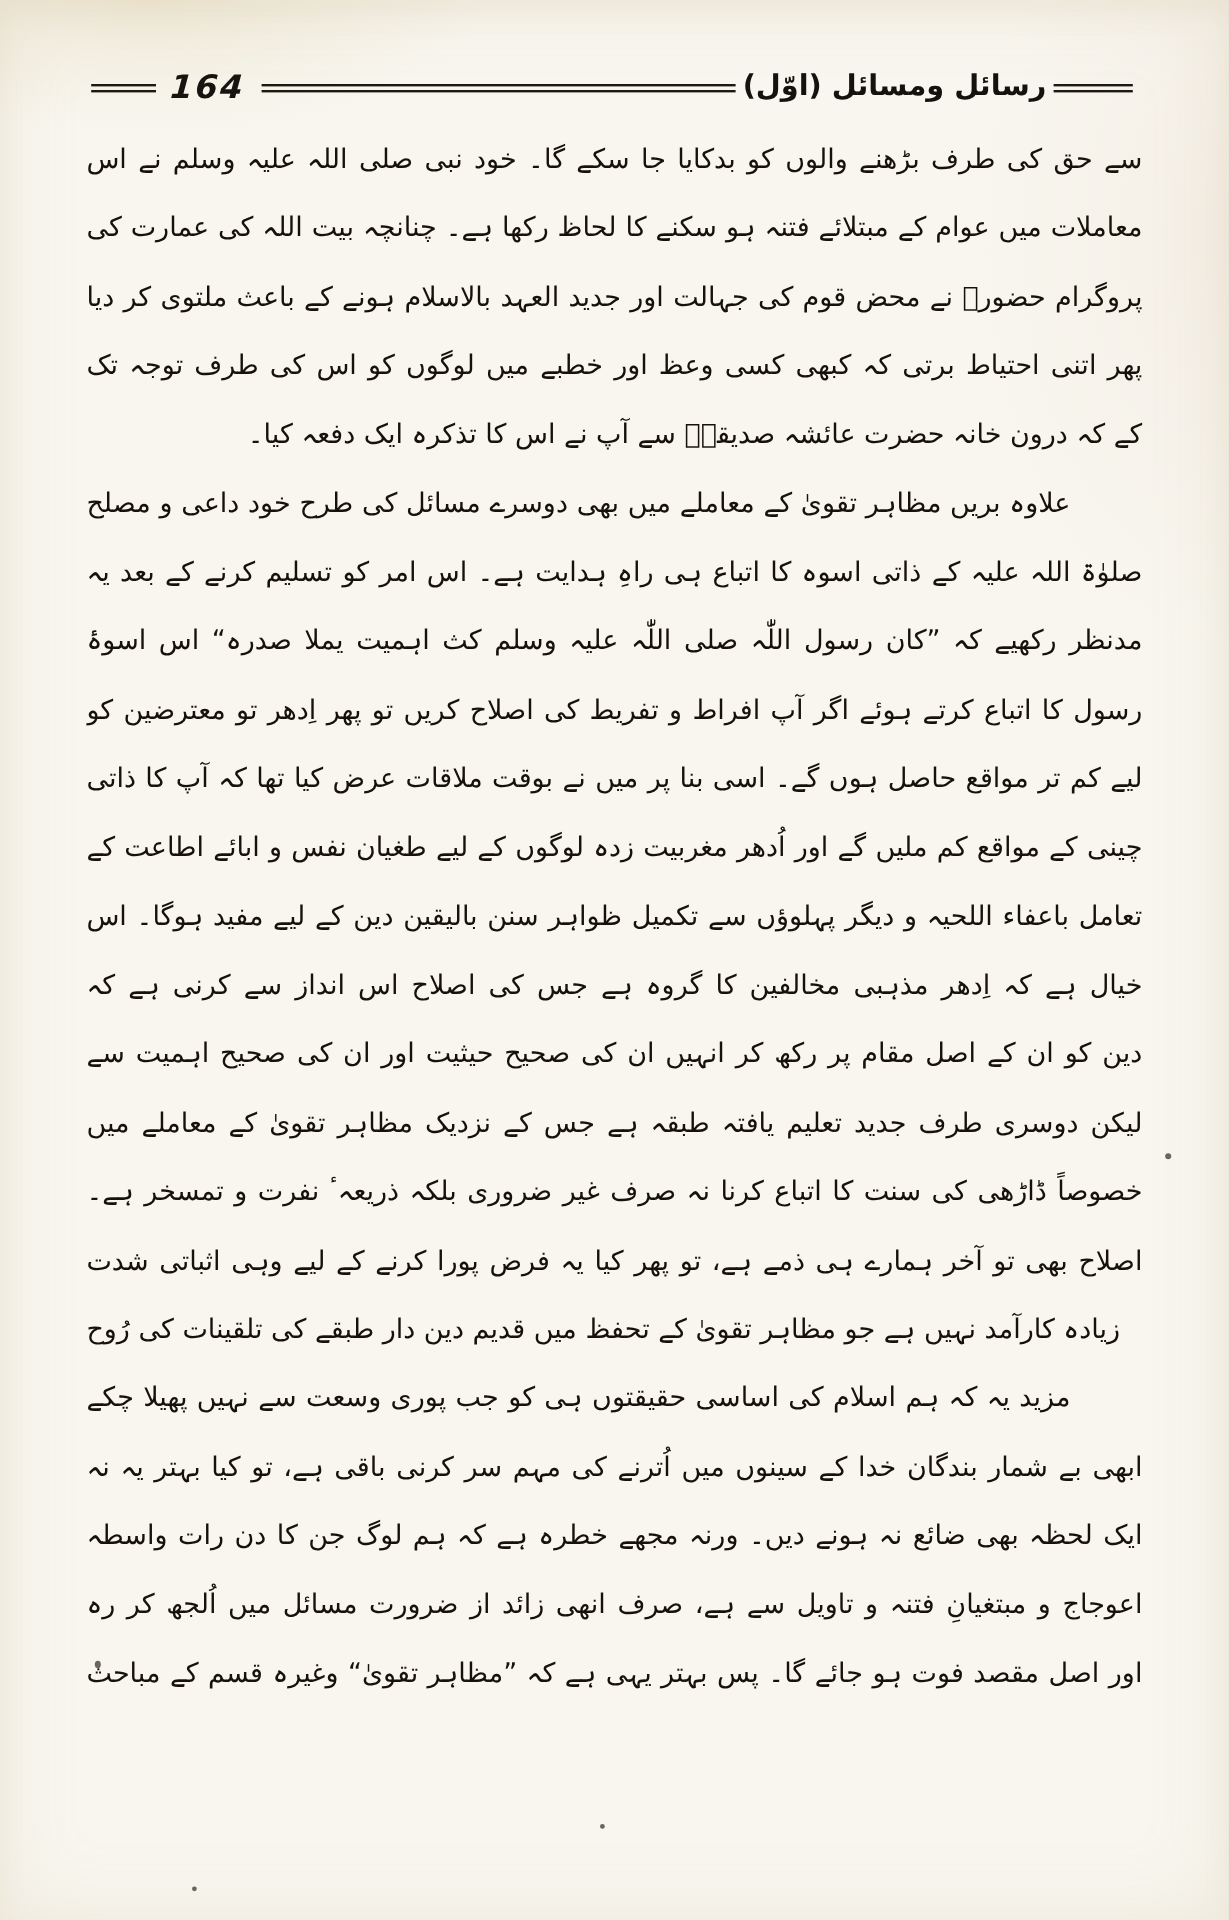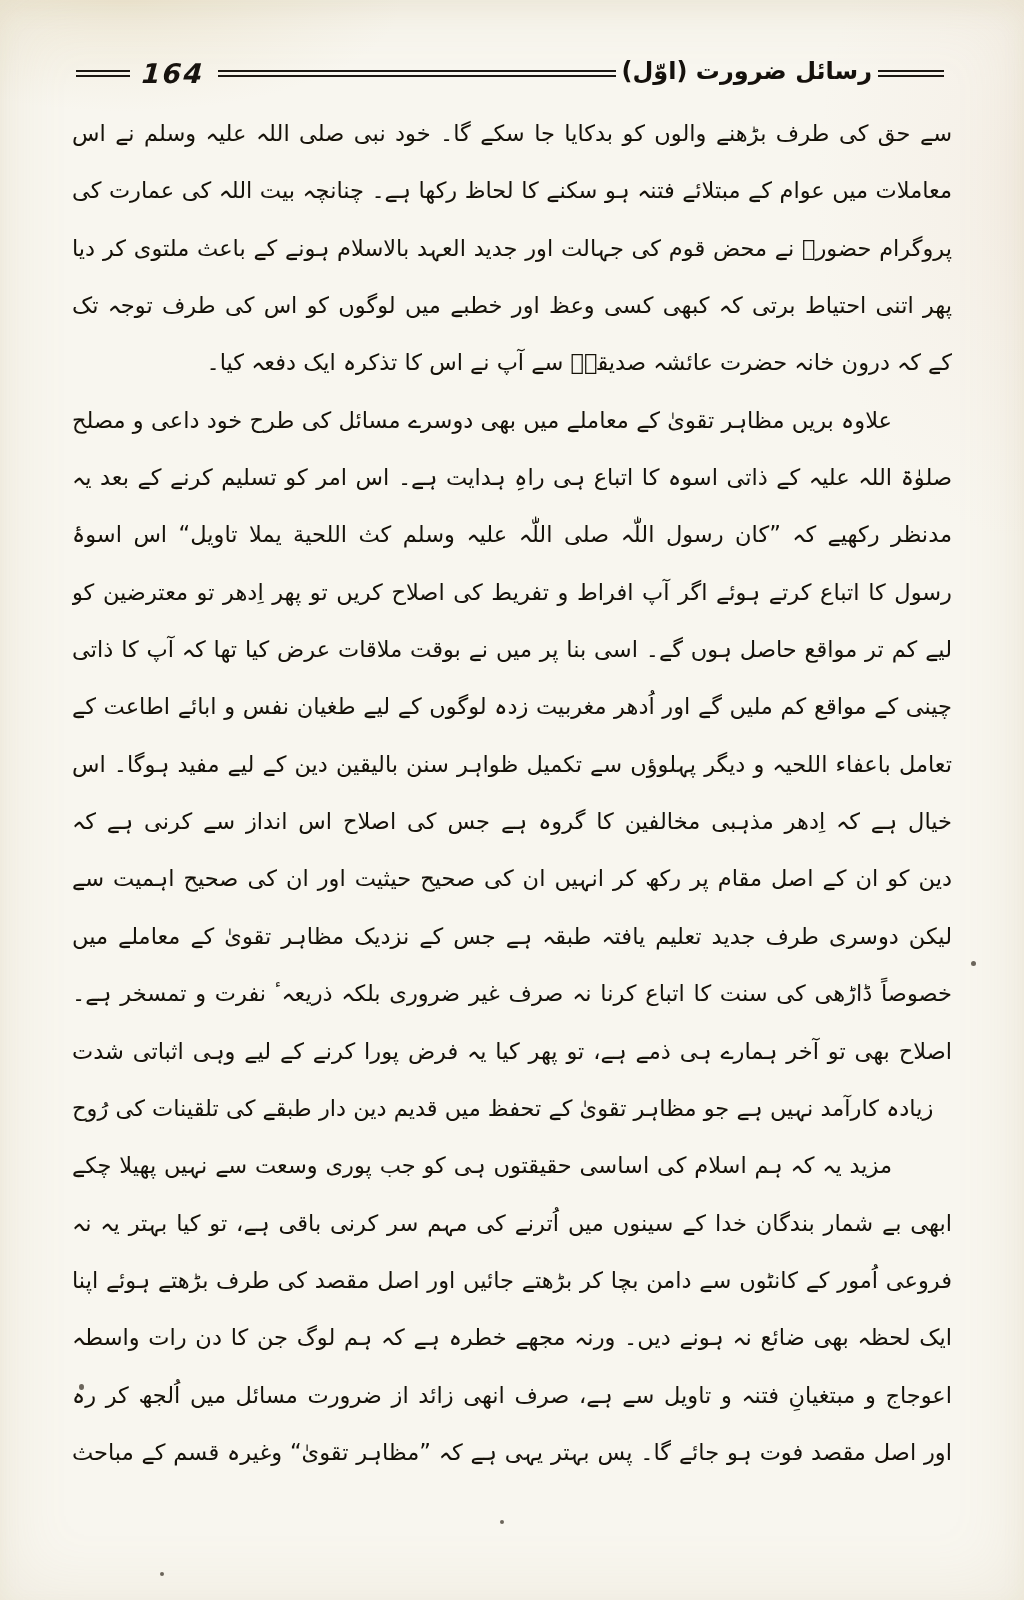--- a/index.html
+++ b/index.html
@@ -90,46 +90,45 @@
 </style>
 </head>
 <body>
 
 <div class="page">
 
   <div class="header">
     <span class="rule left"></span>
     <span class="page-number">164</span>
     <span class="rule mid"></span>
-    <span class="book-title">رسائل ضرورت (اوّل)</span>
+    <span class="book-title">رسائل ومسائل (اوّل)</span>
     <span class="rule right"></span>
   </div>
 
   <div class="body-text">
     <div class="line">سے حق کی طرف بڑھنے والوں کو بدکایا جا سکے گا۔ خود نبی صلی اللہ علیہ وسلم نے اس طرح کے</div>
     <div class="line">معاملات میں عوام کے مبتلائے فتنہ ہو سکنے کا لحاظ رکھا ہے۔ چنانچہ بیت اللہ کی عمارت کی اصلاح کا</div>
     <div class="line">پروگرام حضورؐ نے محض قوم کی جہالت اور جدید العہد بالاسلام ہونے کے باعث ملتوی کر دیا تھا اور</div>
     <div class="line">پھر اتنی احتیاط برتی کہ کبھی کسی وعظ اور خطبے میں لوگوں کو اس کی طرف توجہ تک نہیں دلائی، بجز اس</div>
     <div class="line p-end">کے کہ درون خانہ حضرت عائشہ صدیقہؓ سے آپ نے اس کا تذکرہ ایک دفعہ کیا۔</div>
     <div class="line p-start">علاوہ بریں مظاہر تقویٰ کے معاملے میں بھی دوسرے مسائل کی طرح خود داعی و مصلح اوّل</div>
     <div class="line">صلوٰۃ اللہ علیہ کے ذاتی اسوہ کا اتباع ہی راہِ ہدایت ہے۔ اس امر کو تسلیم کرنے کے بعد یہ روایت</div>
-    <div class="line">مدنظر رکھیے کہ ”کان رسول اللّٰہ صلی اللّٰہ علیہ وسلم کث اللحیة یملا تاویل“ اس اسوۂ</div>
+    <div class="line">مدنظر رکھیے کہ ”کان رسول اللّٰہ صلی اللّٰہ علیہ وسلم کث اہمیت یملا صدرہ“ اس اسوۂ</div>
     <div class="line">رسول کا اتباع کرتے ہوئے اگر آپ افراط و تفریط کی اصلاح کریں تو پھر اِدھر تو معترضین کو عیب</div>
     <div class="line">لیے کم تر مواقع حاصل ہوں گے۔ اسی بنا پر میں نے بوقت ملاقات عرض کیا تھا کہ آپ کا ذاتی</div>
     <div class="line">چینی کے مواقع کم ملیں گے اور اُدھر مغربیت زدہ لوگوں کے لیے طغیان نفس و ابائے اطاعت کے</div>
     <div class="line">تعامل باعفاء اللحیہ و دیگر پہلوؤں سے تکمیل ظواہر سنن بالیقین دین کے لیے مفید ہوگا۔ اس کا</div>
     <div class="line">خیال ہے کہ اِدھر مذہبی مخالفین کا گروہ ہے جس کی اصلاح اس انداز سے کرنی ہے کہ مختلف اُمور</div>
     <div class="line">دین کو ان کے اصل مقام پر رکھ کر انہیں ان کی صحیح حیثیت اور ان کی صحیح اہمیت سے آگاہ کرنا ہے،</div>
     <div class="line">لیکن دوسری طرف جدید تعلیم یافتہ طبقہ ہے جس کے نزدیک مظاہر تقویٰ کے معاملے میں سنت انبیا</div>
     <div class="line">خصوصاً ڈاڑھی کی سنت کا اتباع کرنا نہ صرف غیر ضروری بلکہ ذریعہٴ نفرت و تمسخر ہے۔ اس گروہ کی</div>
     <div class="line">اصلاح بھی تو آخر ہمارے ہی ذمے ہے، تو پھر کیا یہ فرض پورا کرنے کے لیے وہی اثباتی شدت</div>
     <div class="line p-end">زیادہ کارآمد نہیں ہے جو مظاہر تقویٰ کے تحفظ میں قدیم دین دار طبقے کی تلقینات کی رُوح تھی؟</div>
     <div class="line p-start">مزید یہ کہ ہم اسلام کی اساسی حقیقتوں ہی کو جب پوری وسعت سے نہیں پھیلا چکے ہیں اور</div>
     <div class="line">ابھی بے شمار بندگان خدا کے سینوں میں اُترنے کی مہم سر کرنی باقی ہے، تو کیا بہتر یہ نہ ہوگا کہ ہم</div>
-    <div class="line">فروعی اُمور کے کانٹوں سے دامن بچا کر بڑھتے جائیں اور اصل مقصد کی طرف بڑھتے ہوئے اپنا</div>
     <div class="line">ایک لحظہ بھی ضائع نہ ہونے دیں۔ ورنہ مجھے خطرہ ہے کہ ہم لوگ جن کا دن رات واسطہ متلاشیانِ</div>
     <div class="line">اعوجاج و مبتغیانِ فتنہ و تاویل سے ہے، صرف انھی زائد از ضرورت مسائل میں اُلجھ کر رہ جائیں گے</div>
     <div class="line">اور اصل مقصد فوت ہو جائے گا۔ پس بہتر یہی ہے کہ ”مظاہر تقویٰ“ وغیرہ قسم کے مباحث پر</div>
   </div>
 
   <div class="speck s1"></div>
   <div class="speck s2"></div>
   <div class="speck s3"></div>
   <div class="speck s4"></div>
 

